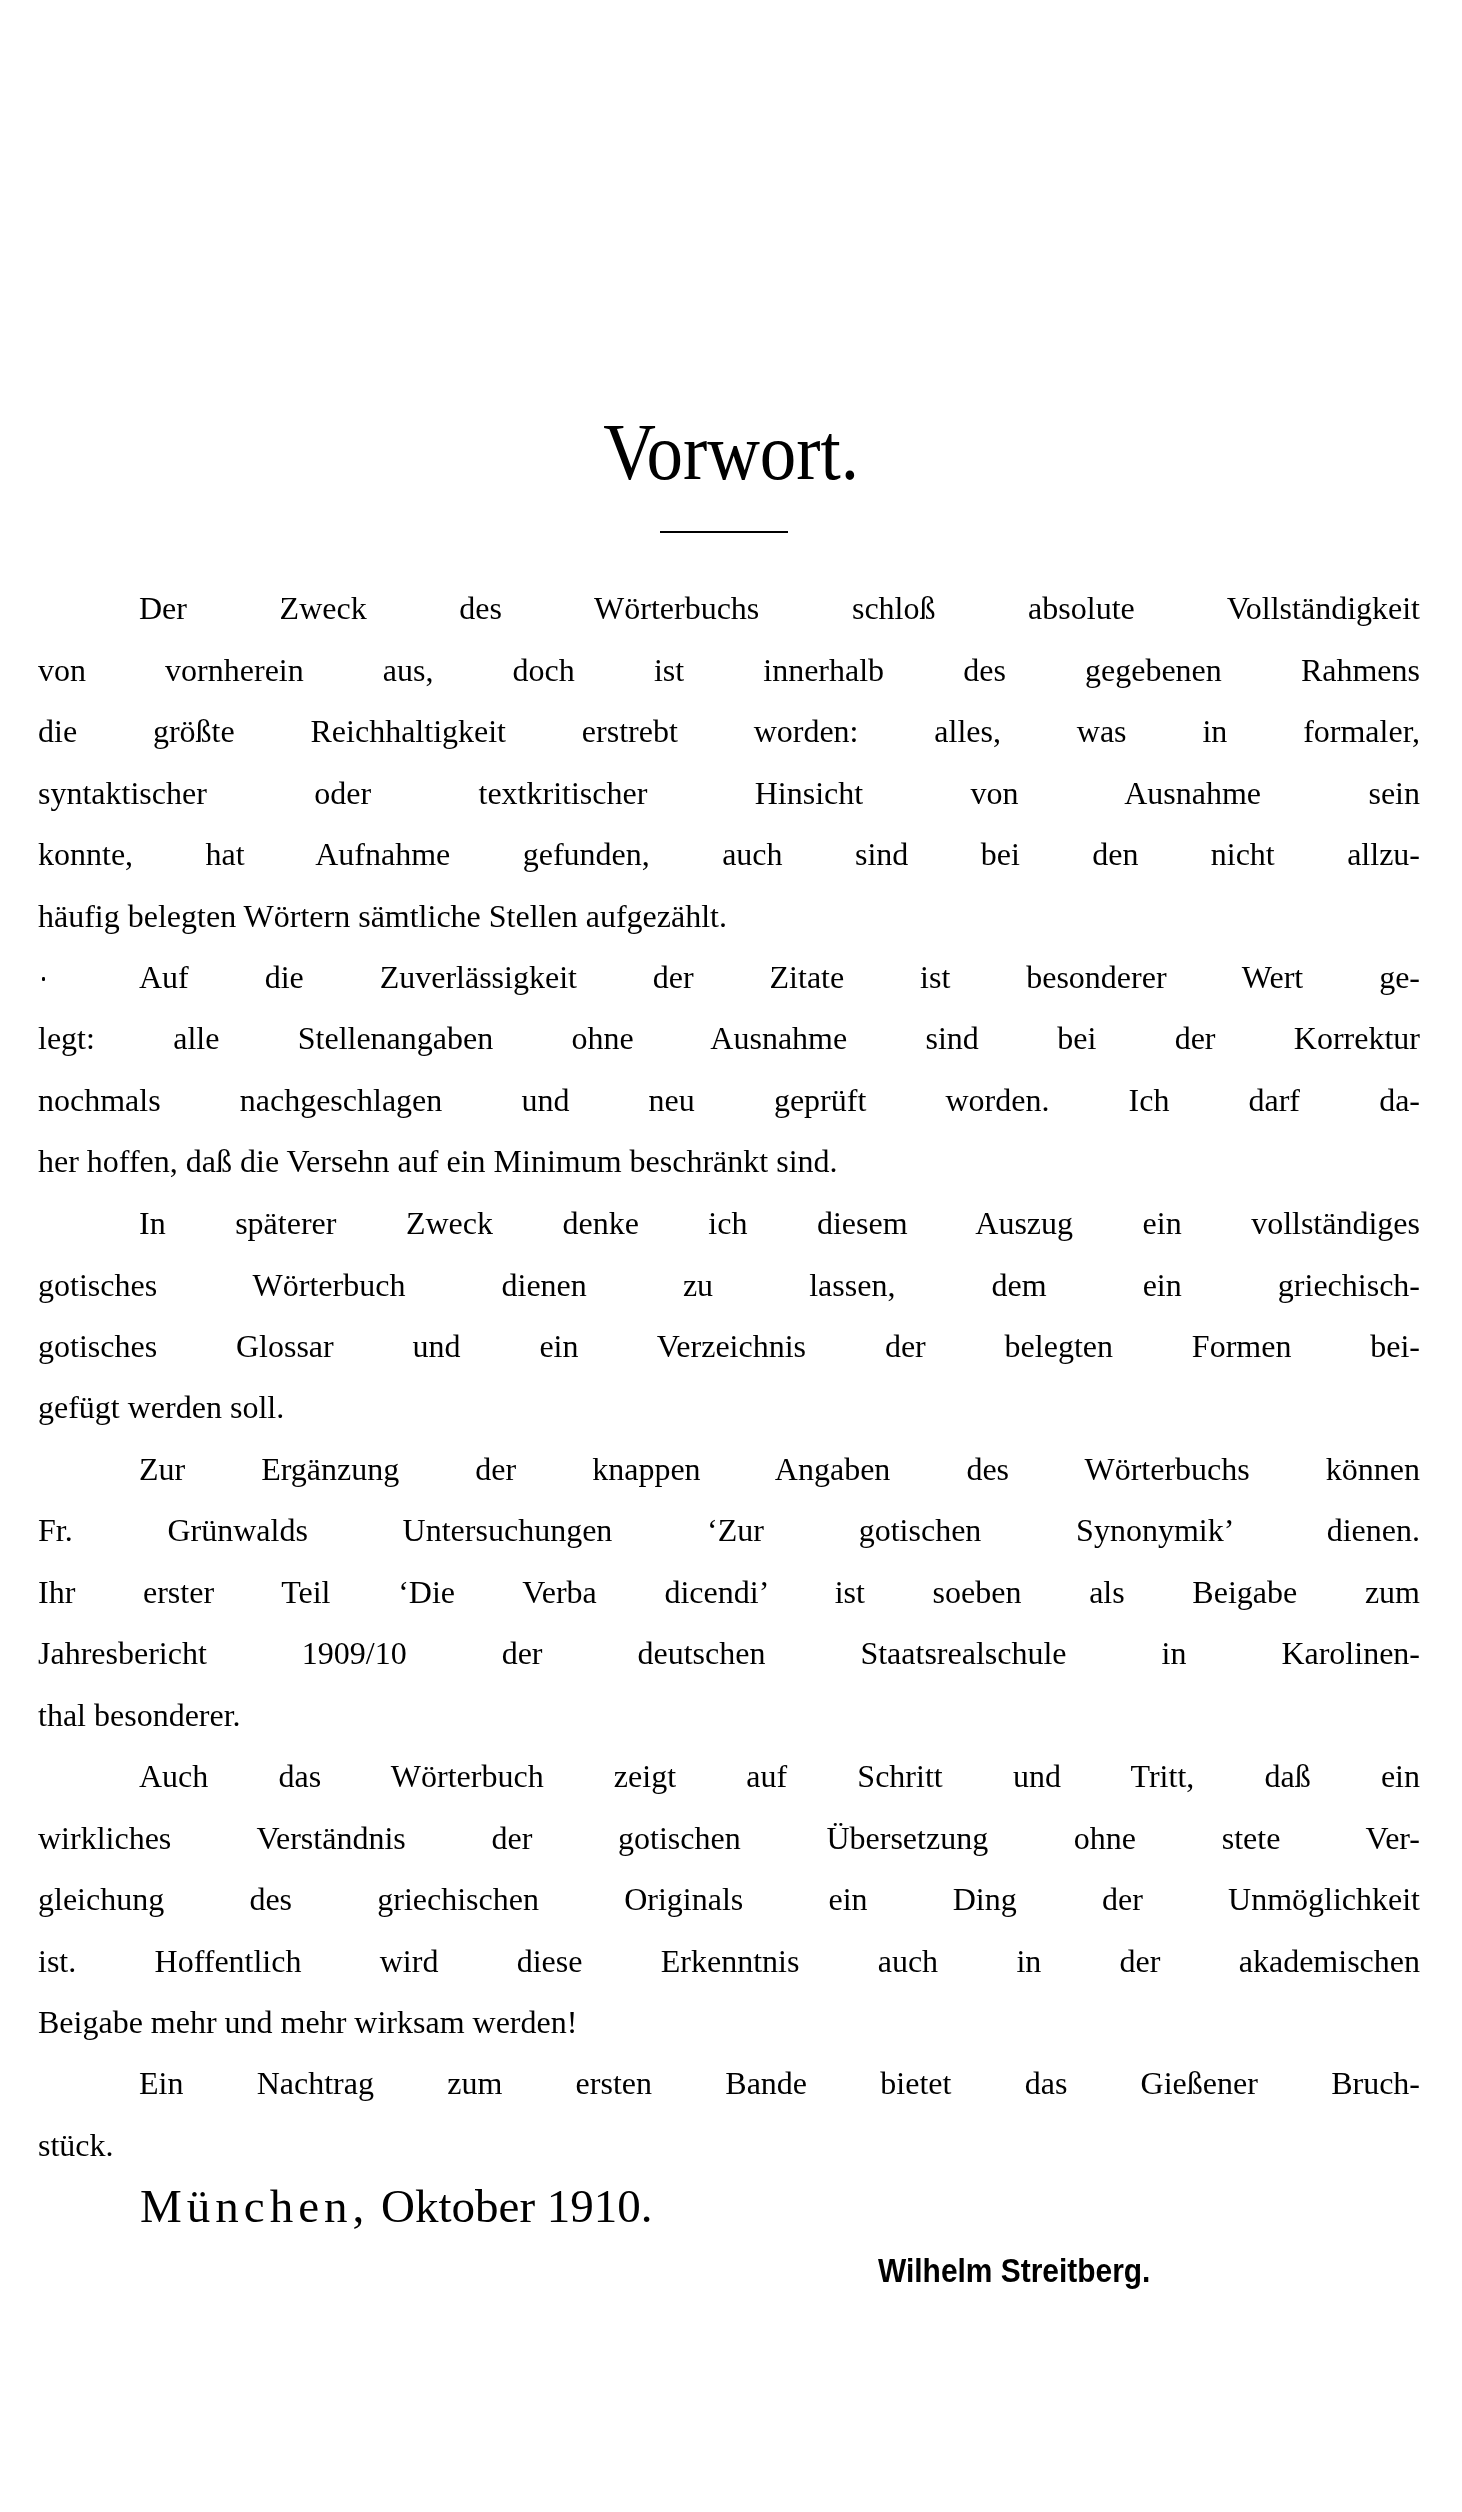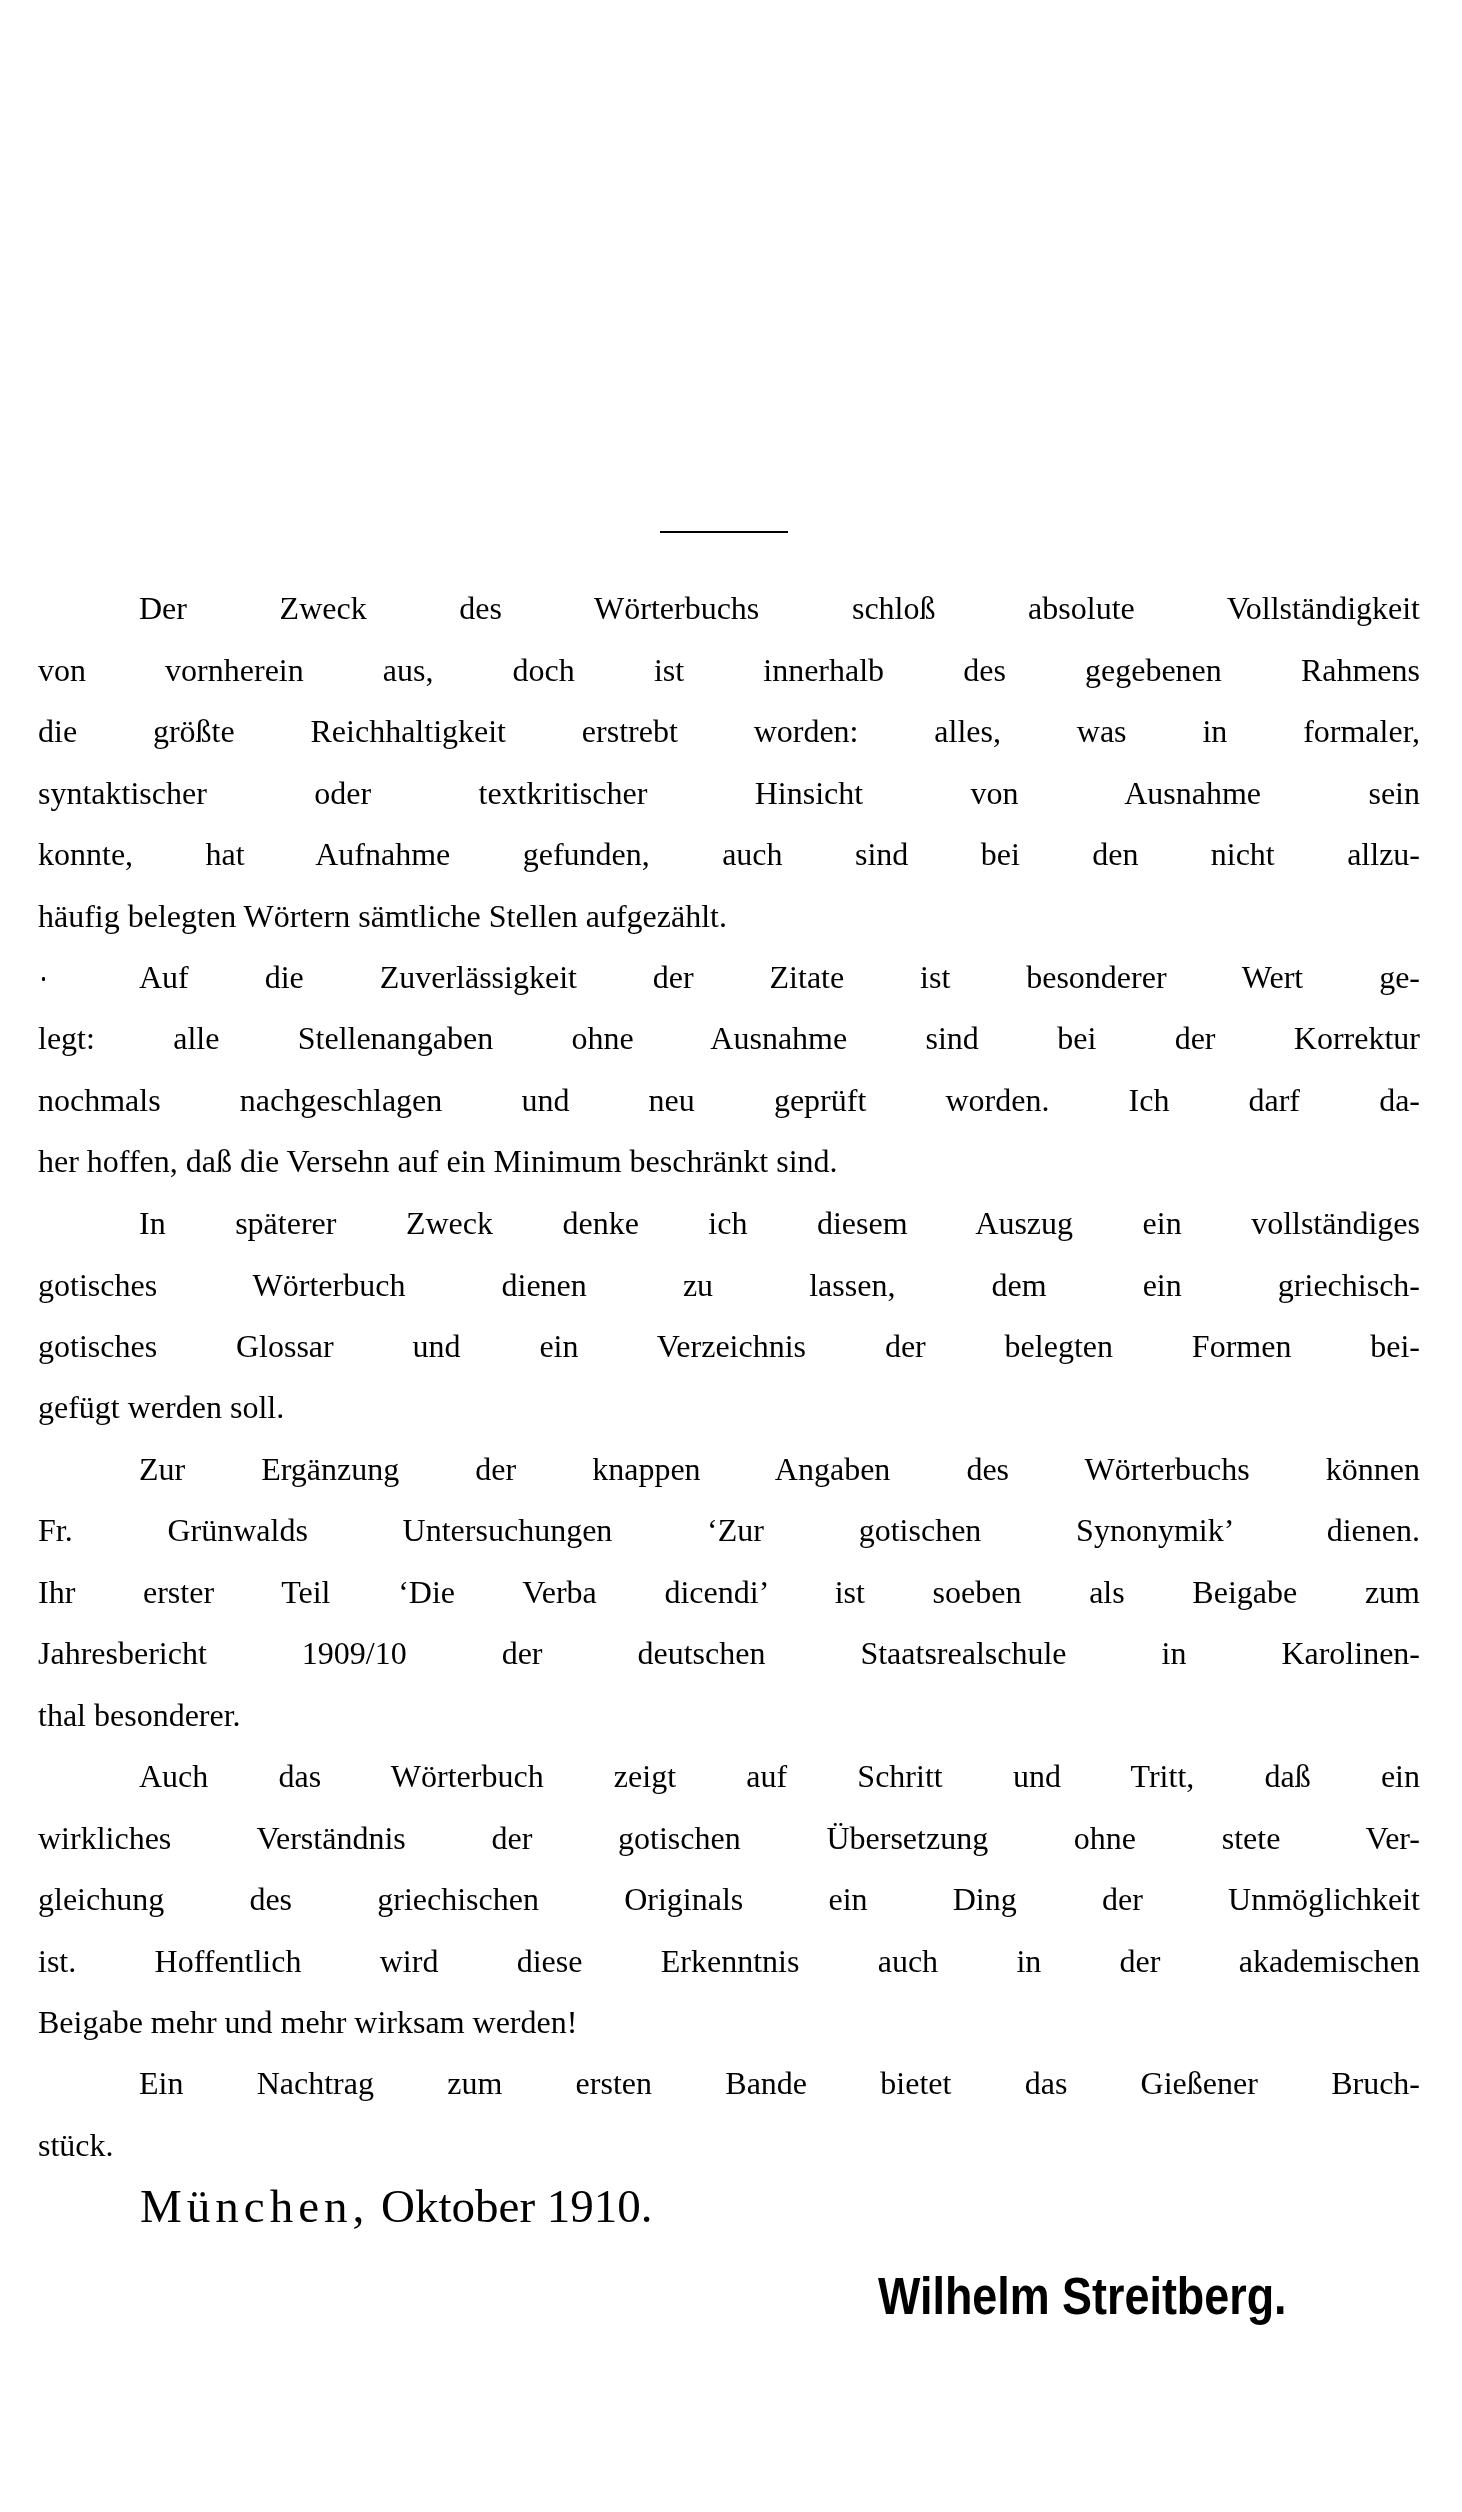--- a/index.html
+++ b/index.html
@@ -83,44 +83,44 @@
     }
     .dateline .spaced {
       letter-spacing: 5px;
     }
     .signature {
       position: absolute;
       left: 878px;
       width: 494px;
       font-family: "Liberation Sans", "DejaVu Sans", sans-serif;
       font-weight: bold;
-      font-size: 51px;
+      font-size: 34px;
       line-height: 62px;
       white-space: nowrap;
-      margin-top: 27px;
     }
     .signature span {
       display: inline-block;
       transform: scaleX(0.88);
       transform-origin: left center;
     }
     .speck {
       position: absolute;
       left: 42px;
       top: 977px;
       width: 2.5px;
       height: 4.3px;
       background: #000;
       border-radius: 1.2px;
     }
   </style>
 </head>
 <body>
 
 <div class="page">
+  <h1 class="title"><span>Vorwort.</span></h1>
   <div class="rule"></div>
   <div class="speck"></div>
 
   <div class="body">
 
     <div class="line indent" style="top:577px">
         <span class="txt">Der Zweck des Wörterbuchs schloß absolute Vollständigkeit</span>
       </div>
     <div class="line" style="top:639px">
         <span class="txt">von vornherein aus, doch ist innerhalb des gegebenen Rahmens</span>

